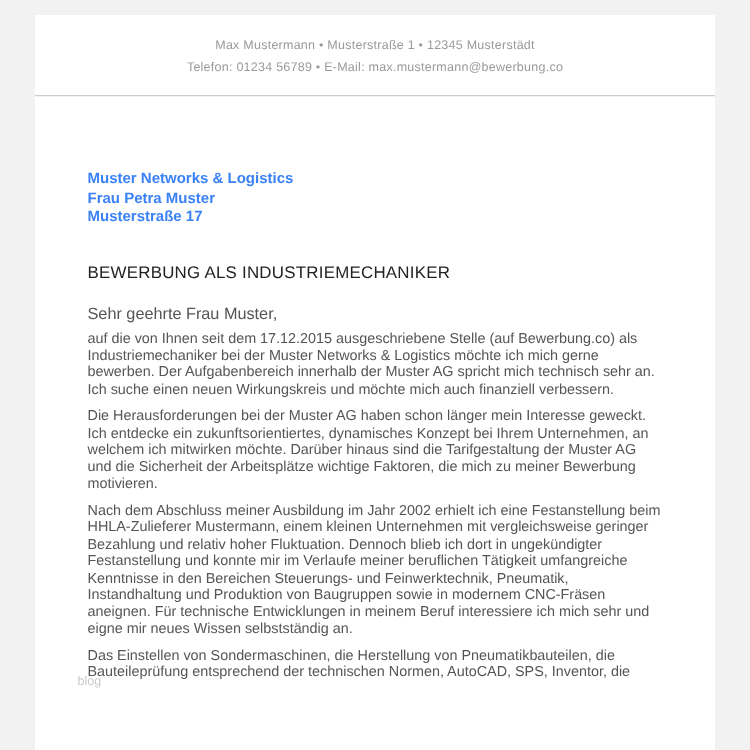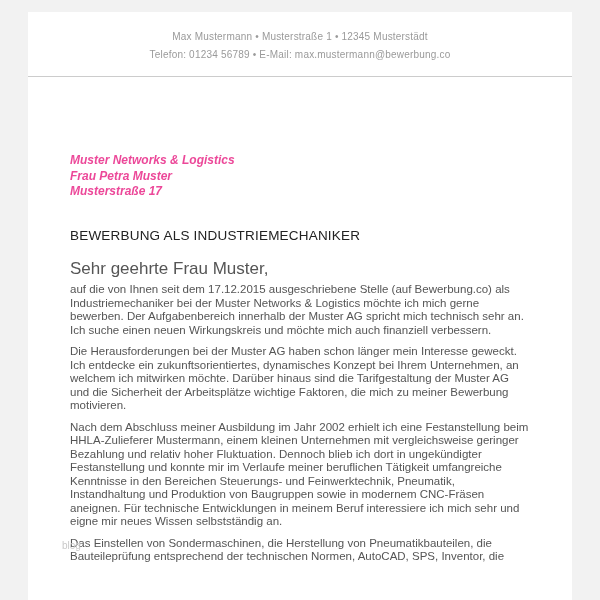--- a/index.html
+++ b/index.html
@@ -28,43 +28,42 @@
   hr.rule {
     border:none;
     border-top:1px solid #cccccc;
     margin:12px 0 0 0;
   }
   .content {
     padding:0 42px;
     color:#555555;
   }
   .recipient {
-    margin-top:76px;
+    margin-top:58px;
     font-size:12px;
     font-weight:bold;
     line-height:15.5px;
-    color:#ec4899;
-    font-style:italic;
+    color:#3b82f6;
   }
   .date {
     margin-top:27px;
     text-align:right;
     font-size:11.5px;
     color:#555555;
   }
   .subject {
     margin-top:28px;
     font-size:13.5px;
     font-weight:normal;
     letter-spacing:0.2px;
     color:#222222;
   }
   .salutation {
     margin-top:19px;
-    font-size:17px;
+    font-size:13px;
     line-height:13.5px;
     color:#555555;
   }
   p.body-p {
     margin-top:8px;
     font-size:11.5px;
     line-height:13.5px;
     color:#555555;
   }
   .watermark {

